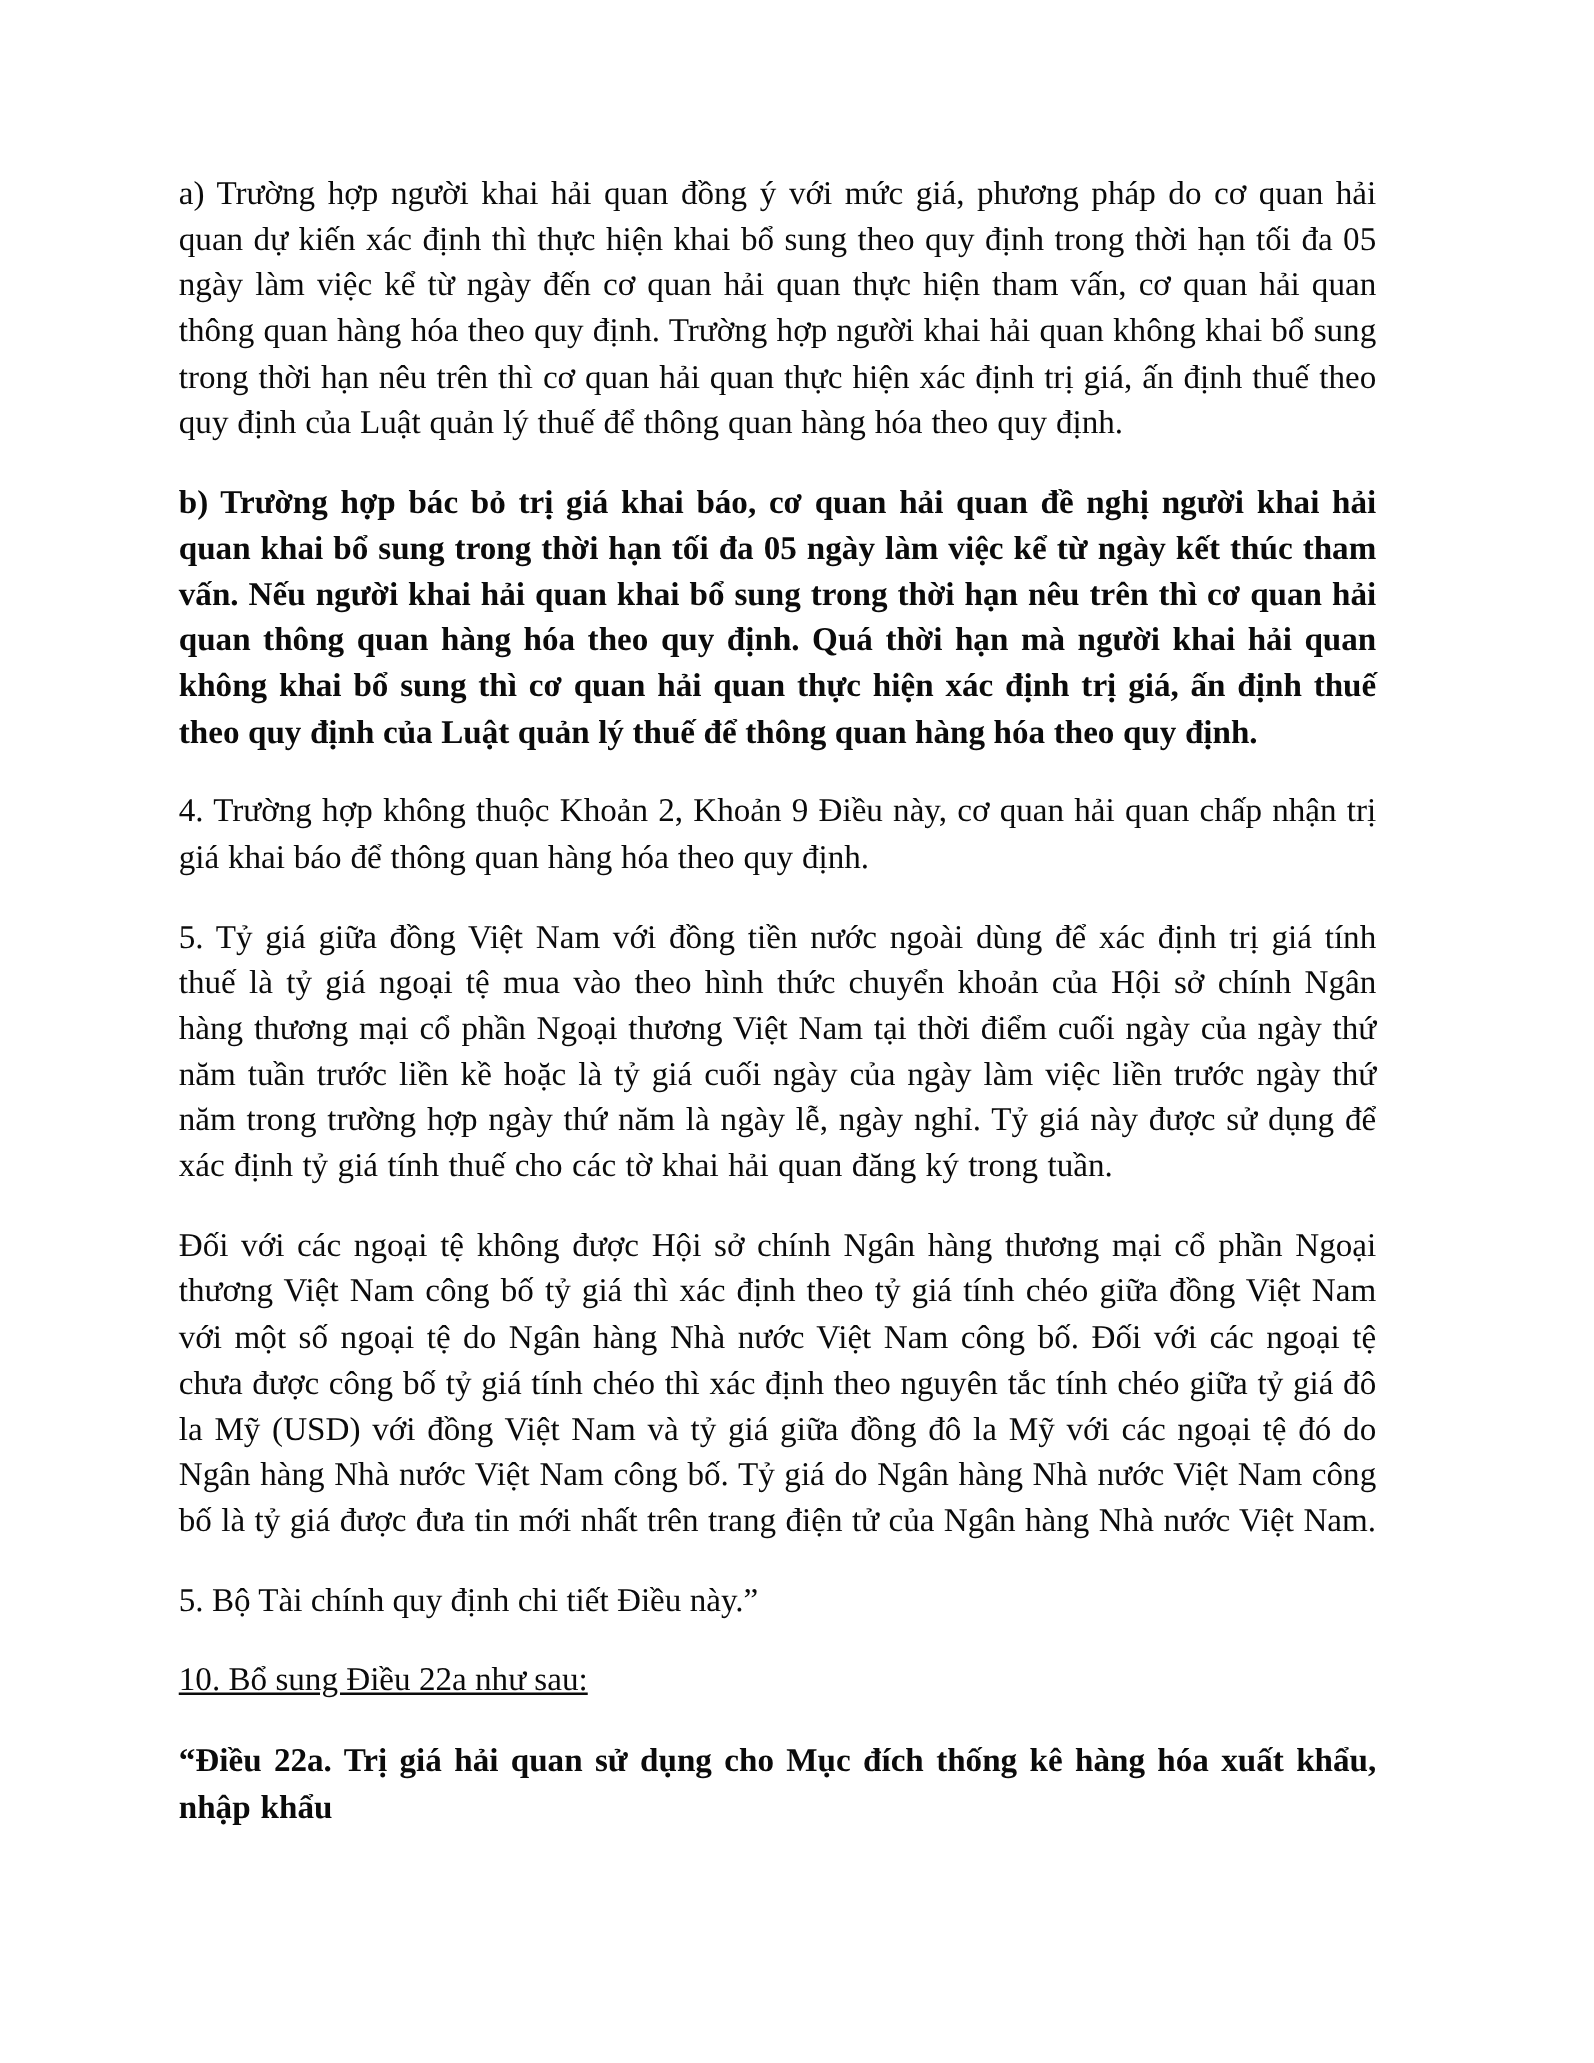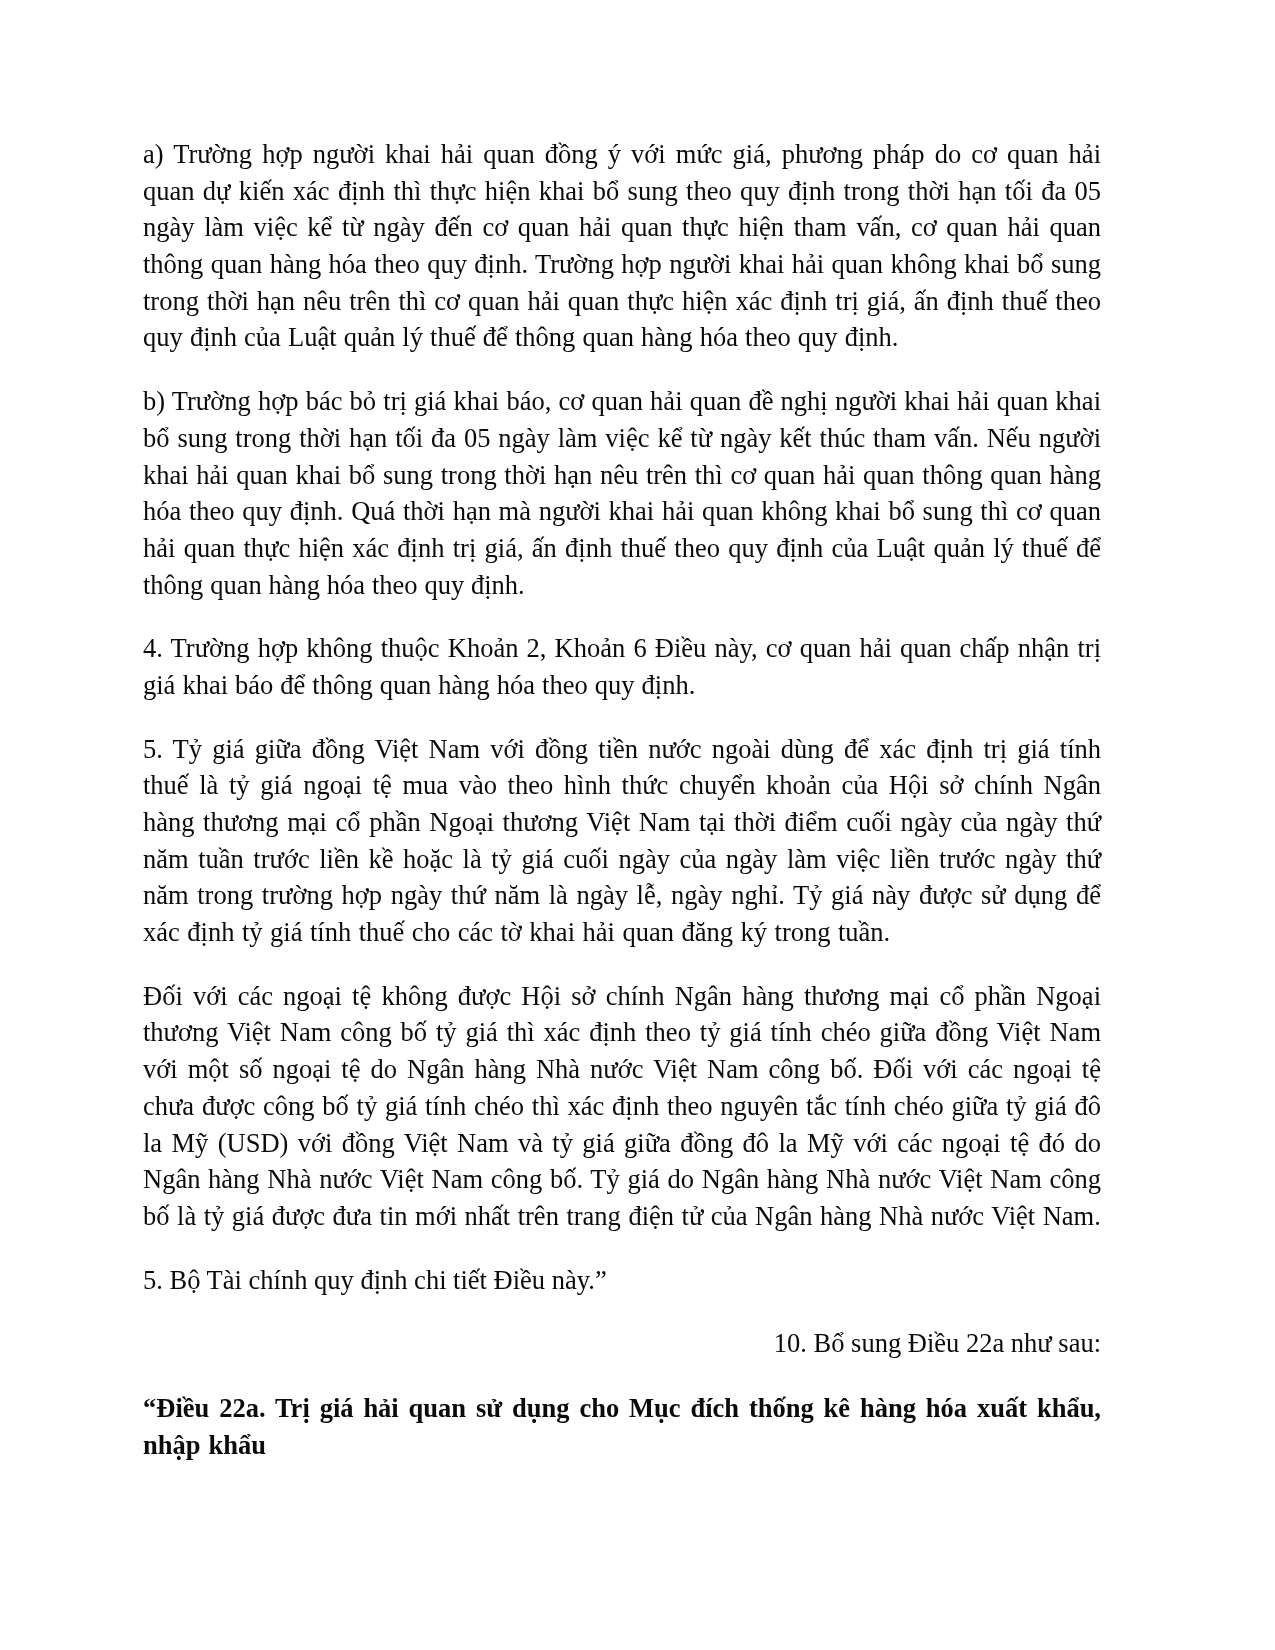--- a/index.html
+++ b/index.html
@@ -35,41 +35,41 @@
   p.para:last-child {
     margin-bottom: 0;
     margin-top: 28px;
   }
   p.heading {
     font-weight: bold;
     margin-bottom: 0;
   }
   
   p.p-a   { word-spacing: 0.5px; }
-  p.p-b   { word-spacing: 0.2px; }
+  p.p-b   { word-spacing: 0.2px; font-weight: bold; }
   p.p-c   { word-spacing: 0.6px; }
   p.p-4   { word-spacing: 0.4px; }
   p.p-5   { word-spacing: 0.9px; }
   p.p-doi { word-spacing: 0.9px; }
   p.p-6   { word-spacing: 0px; text-align: left; }
-  p.p-10  { word-spacing: 0px; text-align: right; }
+  p.p-10  { word-spacing: 0px; text-align: left; text-decoration: underline; }
   p.p-heading { word-spacing: 1.4px; }
 </style>
 </head>
 <body>
 
 <div class="page">
   <div class="content">
 
     <p class="para p-a">a) Trường hợp người khai hải quan đồng ý với mức giá, phương pháp do cơ quan hải quan dự kiến xác định thì thực hiện khai bổ sung theo quy định trong thời hạn tối đa 05 ngày làm việc kể từ ngày đến cơ quan hải quan thực hiện tham vấn, cơ quan hải quan thông quan hàng hóa theo quy định. Trường hợp người khai hải quan không khai bổ sung trong thời hạn nêu trên thì cơ quan hải quan thực hiện xác định trị giá, ấn định thuế theo quy định của Luật quản lý thuế để thông quan hàng hóa theo quy định.</p>
 
     <p class="para p-b">b) Trường hợp bác bỏ trị giá khai báo, cơ quan hải quan đề nghị người khai hải quan khai bổ sung trong thời hạn tối đa 05 ngày làm việc kể từ ngày kết thúc tham vấn. Nếu người khai hải quan khai bổ sung trong thời hạn nêu trên thì cơ quan hải quan thông quan hàng hóa theo quy định. Quá thời hạn mà người khai hải quan không khai bổ sung thì cơ quan hải quan thực hiện xác định trị giá, ấn định thuế theo quy định của Luật quản lý thuế để thông quan hàng hóa theo quy định.</p>
 
 
-    <p class="para p-4">4. Trường hợp không thuộc Khoản 2, Khoản 6 Điều này, cơ quan hải quan chấp nhận trị giá khai báo để thông quan hàng hóa theo quy định.</p>
+    <p class="para p-4">4. Trường hợp không thuộc Khoản 2, Khoản 9 Điều này, cơ quan hải quan chấp nhận trị giá khai báo để thông quan hàng hóa theo quy định.</p>
 
     <p class="para p-5">5. Tỷ giá giữa đồng Việt Nam với đồng tiền nước ngoài dùng để xác định trị giá tính thuế là tỷ giá ngoại tệ mua vào theo hình thức chuyển khoản của Hội sở chính Ngân hàng thương mại cổ phần Ngoại thương Việt Nam tại thời điểm cuối ngày của ngày thứ năm tuần trước liền kề hoặc là tỷ giá cuối ngày của ngày làm việc liền trước ngày thứ năm trong trường hợp ngày thứ năm là ngày lễ, ngày nghỉ. Tỷ giá này được sử dụng để xác định tỷ giá tính thuế cho các tờ khai hải quan đăng ký trong tuần.</p>
 
     <p class="para p-doi">Đối với các ngoại tệ không được Hội sở chính Ngân hàng thương mại cổ phần Ngoại thương Việt Nam công bố tỷ giá thì xác định theo tỷ giá tính chéo giữa đồng Việt Nam với một số ngoại tệ do Ngân hàng Nhà nước Việt Nam công bố. Đối với các ngoại tệ chưa được công bố tỷ giá tính chéo thì xác định theo nguyên tắc tính chéo giữa tỷ giá đô la Mỹ (USD) với đồng Việt Nam và tỷ giá giữa đồng đô la Mỹ với các ngoại tệ đó do Ngân hàng Nhà nước Việt Nam công bố. Tỷ giá do Ngân hàng Nhà nước Việt Nam công bố là tỷ giá được đưa tin mới nhất trên trang điện tử của Ngân hàng Nhà nước Việt Nam.</p>
 
     <p class="para p-6">5. Bộ Tài chính quy định chi tiết Điều này.”</p>
 
     <p class="para p-10">10. Bổ sung Điều 22a như sau:</p>
 
     <p class="para heading p-heading">“Điều 22a. Trị giá hải quan sử dụng cho Mục đích thống kê hàng hóa xuất khẩu, nhập khẩu</p>

